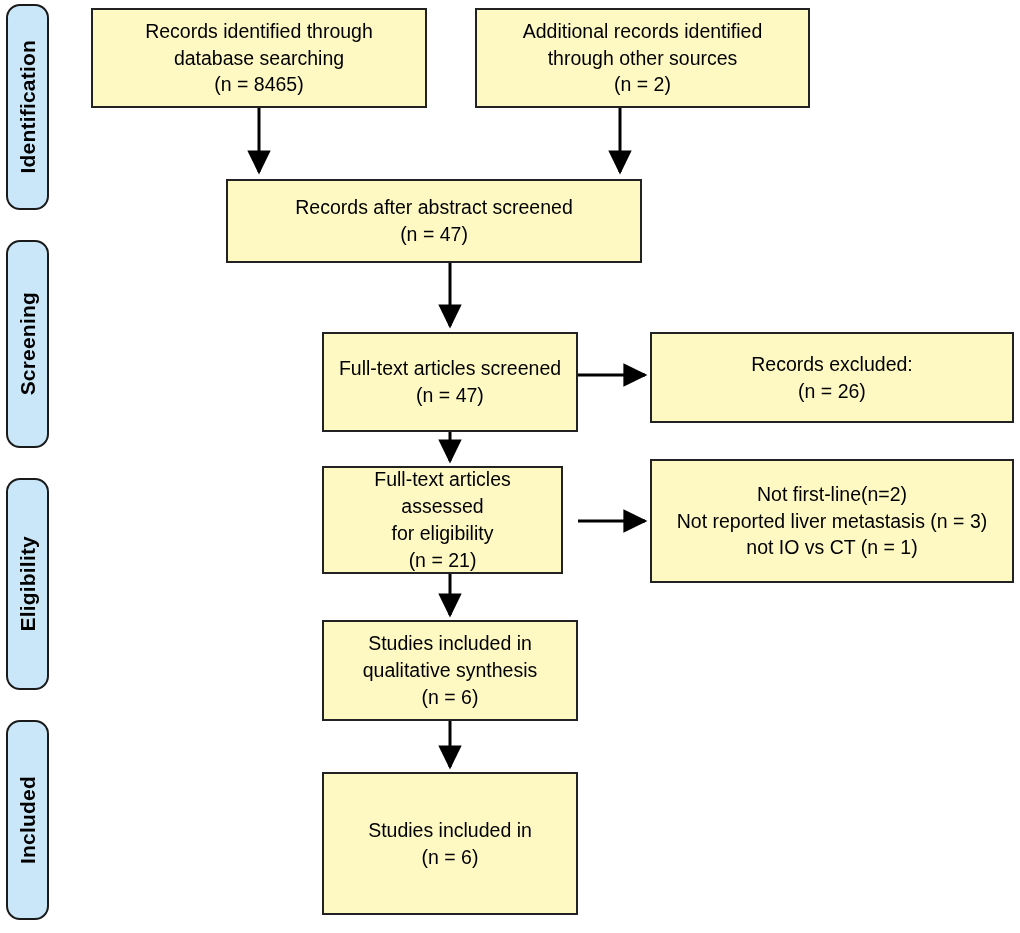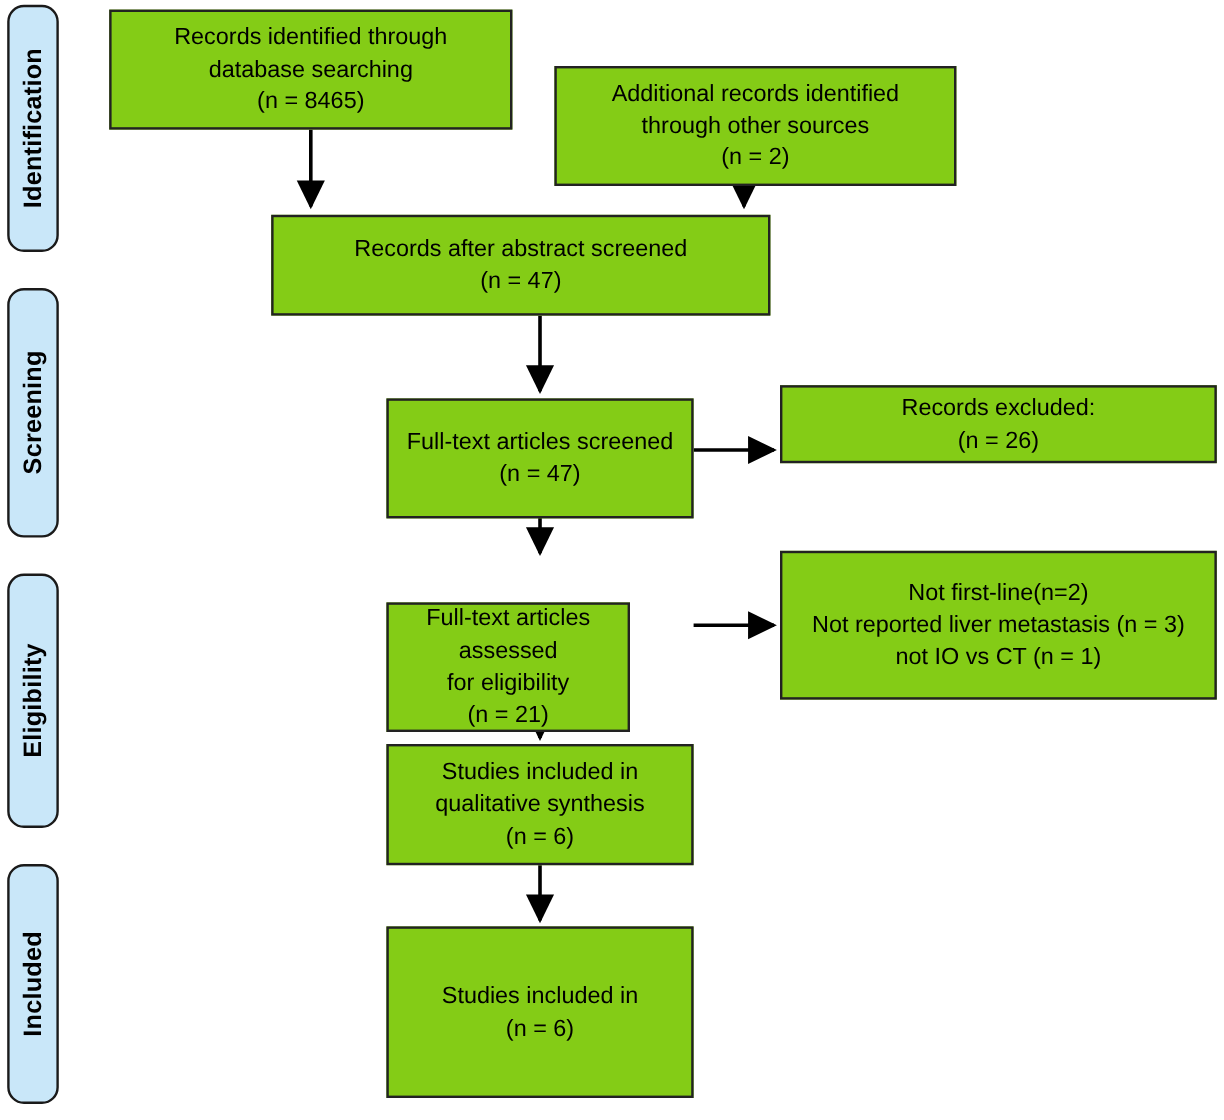--- a/index.html
+++ b/index.html
@@ -37,21 +37,21 @@
     font-size: 21px;
     letter-spacing: 0.2px;
     color: #000;
     white-space: nowrap;
   }
 
   
   .box {
     position: absolute;
     box-sizing: border-box;
-    background: #84cc16;
+    background: #fef9c3;
     border: 2.5px solid #222222;
     display: flex;
     align-items: center;
     justify-content: center;
     text-align: center;
   }
   .box-text {
     font-size: 19.5px;
     line-height: 1.38;
     color: #000;
@@ -115,21 +115,21 @@
   </svg>
 
   <div class="box" style="left:91px; top:8px; width:336px; height:100px;">
     <div class="box-text">
       <span class="ln">Records identified through</span>
       <span class="ln">database searching</span>
       <span class="ln">(n = 8465)</span>
     </div>
   </div>
 
-  <div class="box" style="left:462px; top:8px; width:335px; height:100px;margin-top:47px;">
+  <div class="box" style="left:475px; top:8px; width:335px; height:100px;">
     <div class="box-text">
       <span class="ln">Additional records identified</span>
       <span class="ln">through other sources</span>
       <span class="ln">(n = 2)</span>
     </div>
   </div>
 
   <div class="box" style="left:226px; top:179px; width:416px; height:84px;">
     <div class="box-text">
       <span class="ln">Records after abstract screened</span>
@@ -137,28 +137,28 @@
     </div>
   </div>
 
   <div class="box" style="left:322px; top:332px; width:256px; height:100px;">
     <div class="box-text">
       <span class="ln">Full-text articles screened</span>
       <span class="ln">(n = 47)</span>
     </div>
   </div>
 
-  <div class="box" style="left:650px; top:321px; width:364px; height:65px;">
+  <div class="box" style="left:650px; top:332px; width:364px; height:91px;">
     <div class="box-text">
       <span class="ln">Records excluded:</span>
       <span class="ln">(n = 26)</span>
     </div>
   </div>
 
-  <div class="box" style="left:322px; top:466px; width:203px; height:108px;margin-top:36px;">
+  <div class="box" style="left:322px; top:466px; width:241px; height:108px;">
     <div class="box-text">
       <span class="ln">Full-text articles assessed</span>
       <span class="ln">for eligibility</span>
       <span class="ln">(n = 21)</span>
     </div>
   </div>
 
   <div class="box" style="left:650px; top:459px; width:364px; height:124px;">
     <div class="box-text">
       <span class="ln">Not first-line(n=2)</span>

